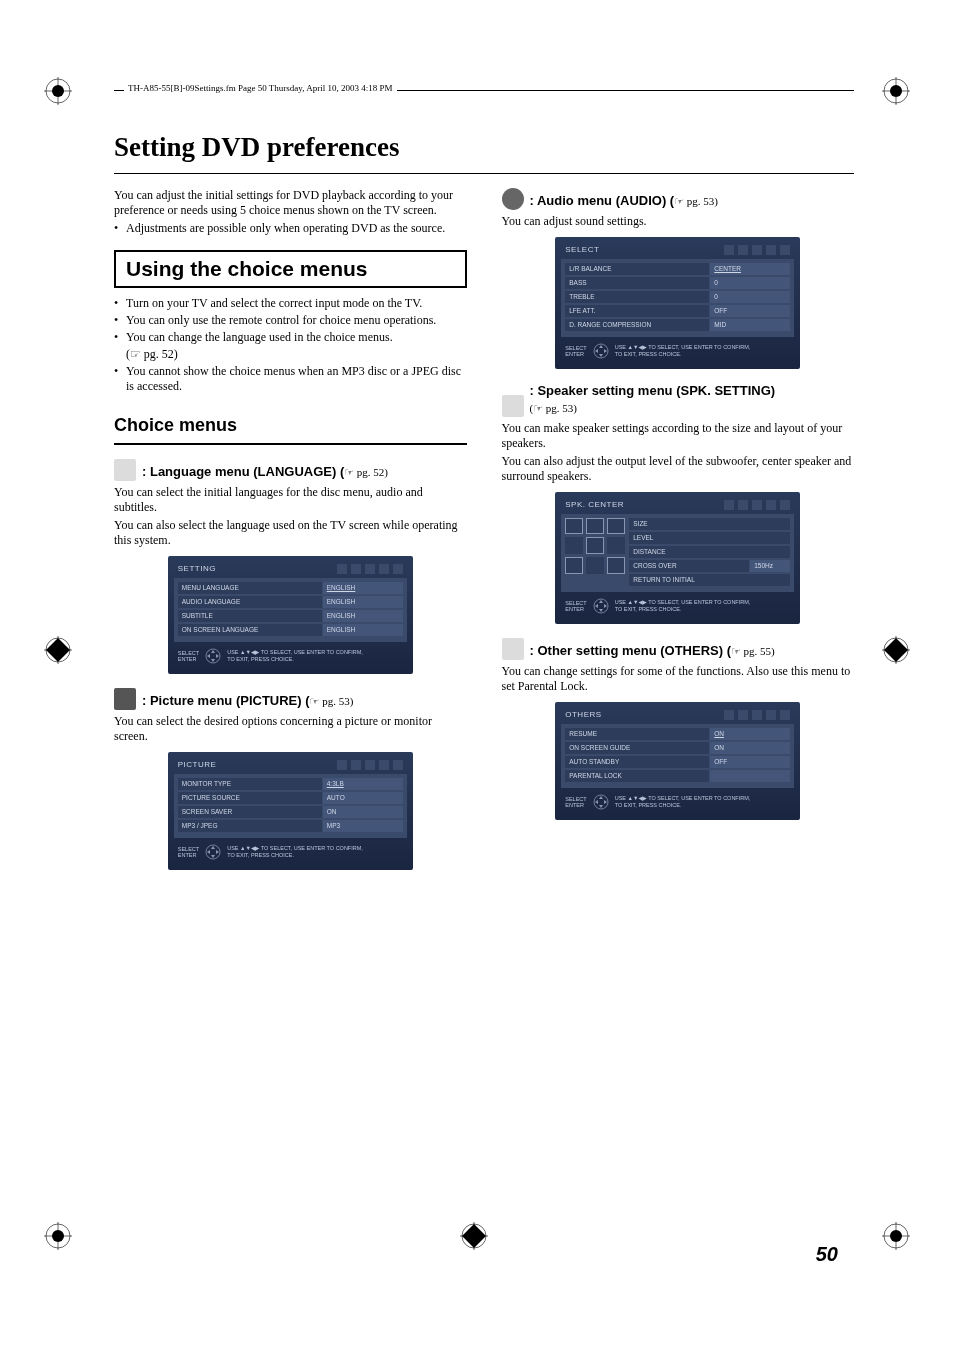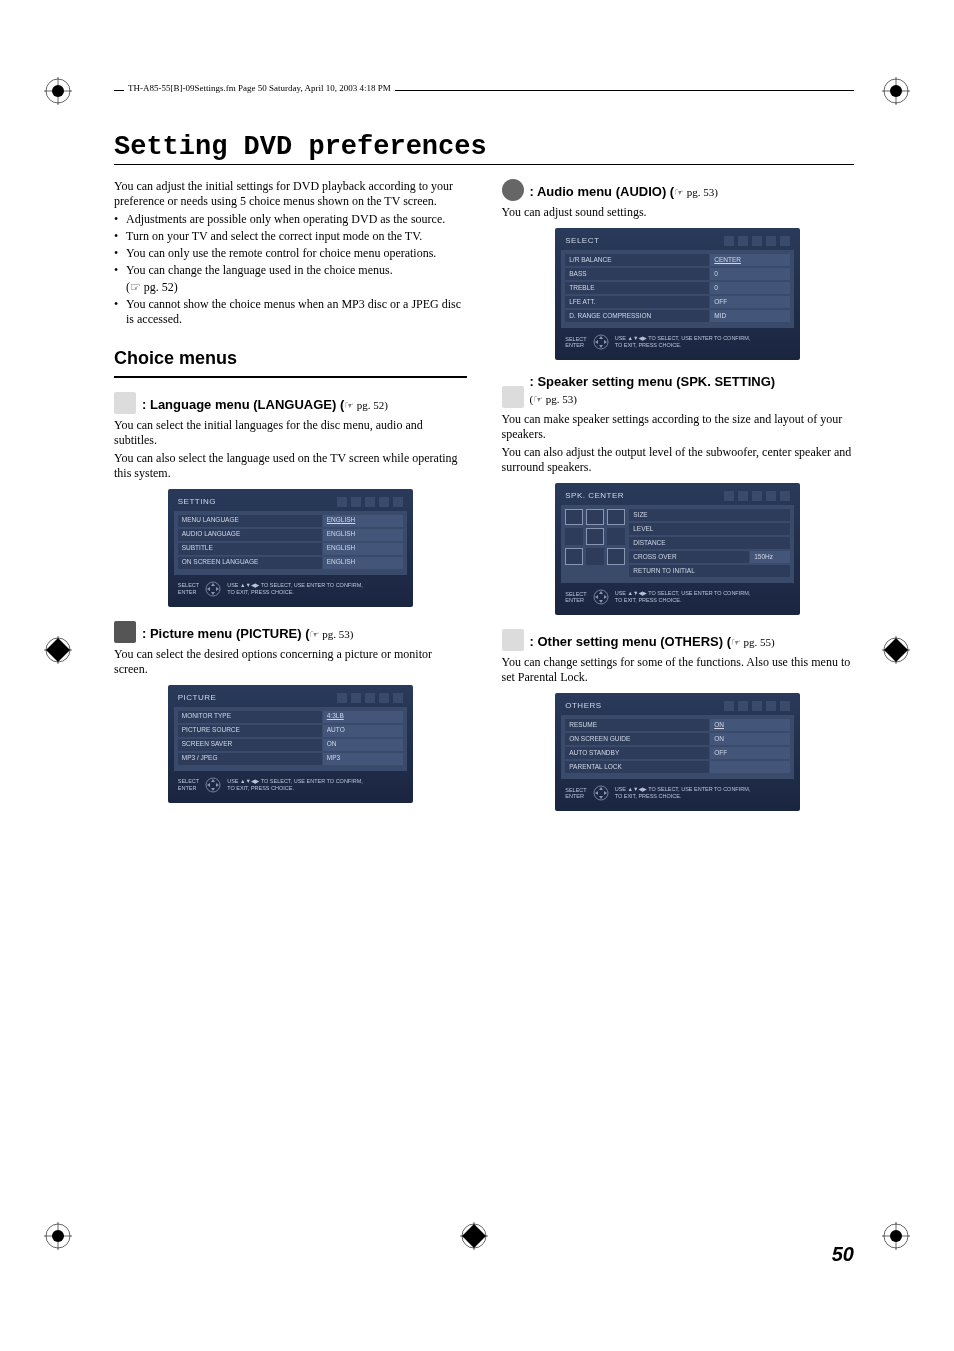--- a/index.html
+++ b/index.html
@@ -33,24 +33,24 @@
     background: #fff;
     padding: 0 4px;
     font-family: "Times New Roman", serif;
   }
   .content {
     position: absolute;
     top: 56px; left: 0;
     width: 740px;
   }
   h1 {
-    font-family: Liberation Mono, monospace;
+    font-family: Liberation Serif, serif;
     font-weight: bold;
     font-size: 27px;
-    padding-bottom: 2px;
+    padding-bottom: 10px;
     border-bottom: 1px solid #000;
     margin-bottom: 14px;
   }
   .columns {
     display: flex;
     gap: 35px;
   }
   .col { width: 358px; font-size: 12px; line-height: 1.25; }
   .col p { margin-bottom: 3px; }
   .bullet-row {
@@ -173,21 +173,21 @@
     grid-template-rows: repeat(3, 1fr);
     gap: 3px;
   }
   .spk-diagram div {
     border: 1px solid #8a96b0;
     background: #2d3c5a;
   }
   .spk-list { flex: 1; }
   .page-num {
     position: absolute;
-    right: 0;
+    right: 16px;
     bottom: 10px;
     font-family: Arial, sans-serif;
     font-weight: bold;
     font-style: italic;
     font-size: 20px;
   }
 </style>
 </head>
 <body>
 
@@ -243,34 +243,35 @@
   <svg viewBox="0 0 28 28">
       <circle cx="14" cy="14" r="12" fill="none" stroke="#000" stroke-width="0.6"></circle>
       <line x1="0" y1="14" x2="28" y2="14" stroke="#000" stroke-width="0.6"></line>
       <line x1="14" y1="0" x2="14" y2="28" stroke="#000" stroke-width="0.6"></line>
       <path d="M14 2 L26 14 L14 26 L2 14 Z" fill="#000"></path>
     </svg>
 </div>
 
 <div class="page-frame">
   <div class="header-line"></div>
-  <div class="header-text">TH-A85-55[B]-09Settings.fm  Page 50  Saturday, April 10, 2003  4:18 PM</div>
+  <div class="header-text">TH-A85-55[B]-09Settings.fm  Page 50  Thursday, April 10, 2003  4:18 PM</div>
 
   <div class="content">
     <h1>Setting DVD preferences</h1>
 
     <div class="columns">
 
       <div class="col">
         <p>You can adjust the initial settings for DVD playback according to your preference or needs using 5 choice menus shown on the TV screen.</p>
         <div class="bullet-row">
           <div class="dot">•</div>
           <div class="txt">Adjustments are possible only when operating DVD as the source.</div>
         </div>
 
+        <div class="box-heading">Using the choice menus</div>
 
         <div class="bullet-row">
             <div class="dot">•</div>
             <div class="txt">Turn on your TV and select the correct input mode on the TV.</div>
           </div>
         <div class="bullet-row">
             <div class="dot">•</div>
             <div class="txt">You can only use the remote control for choice menu operations.</div>
           </div>
         <div class="bullet-row">

